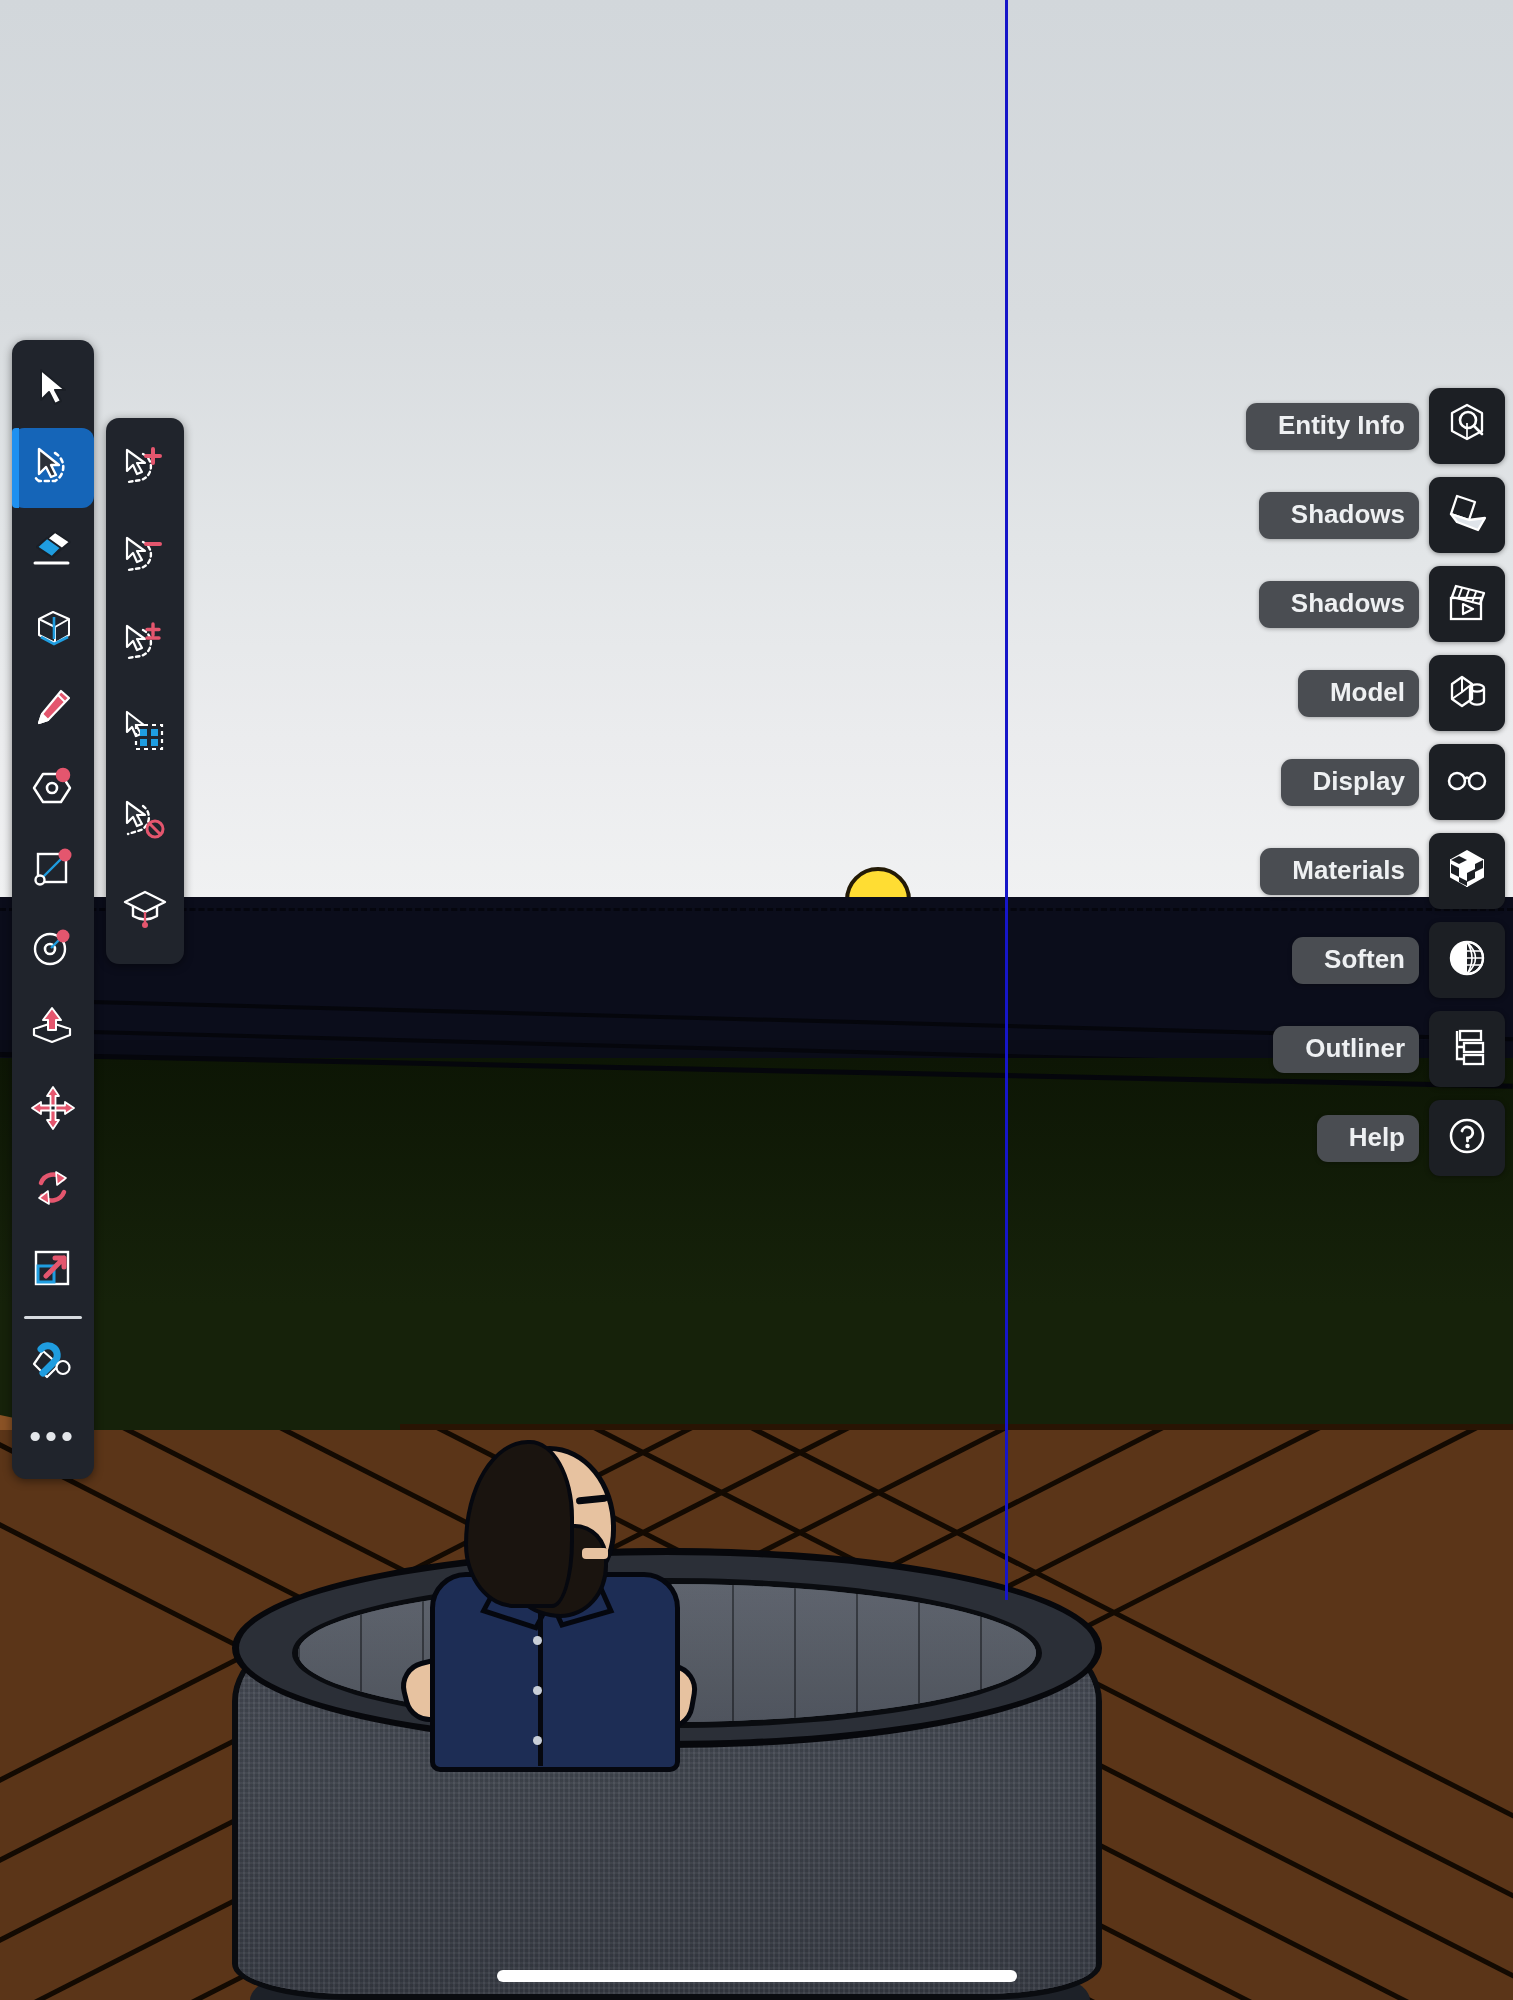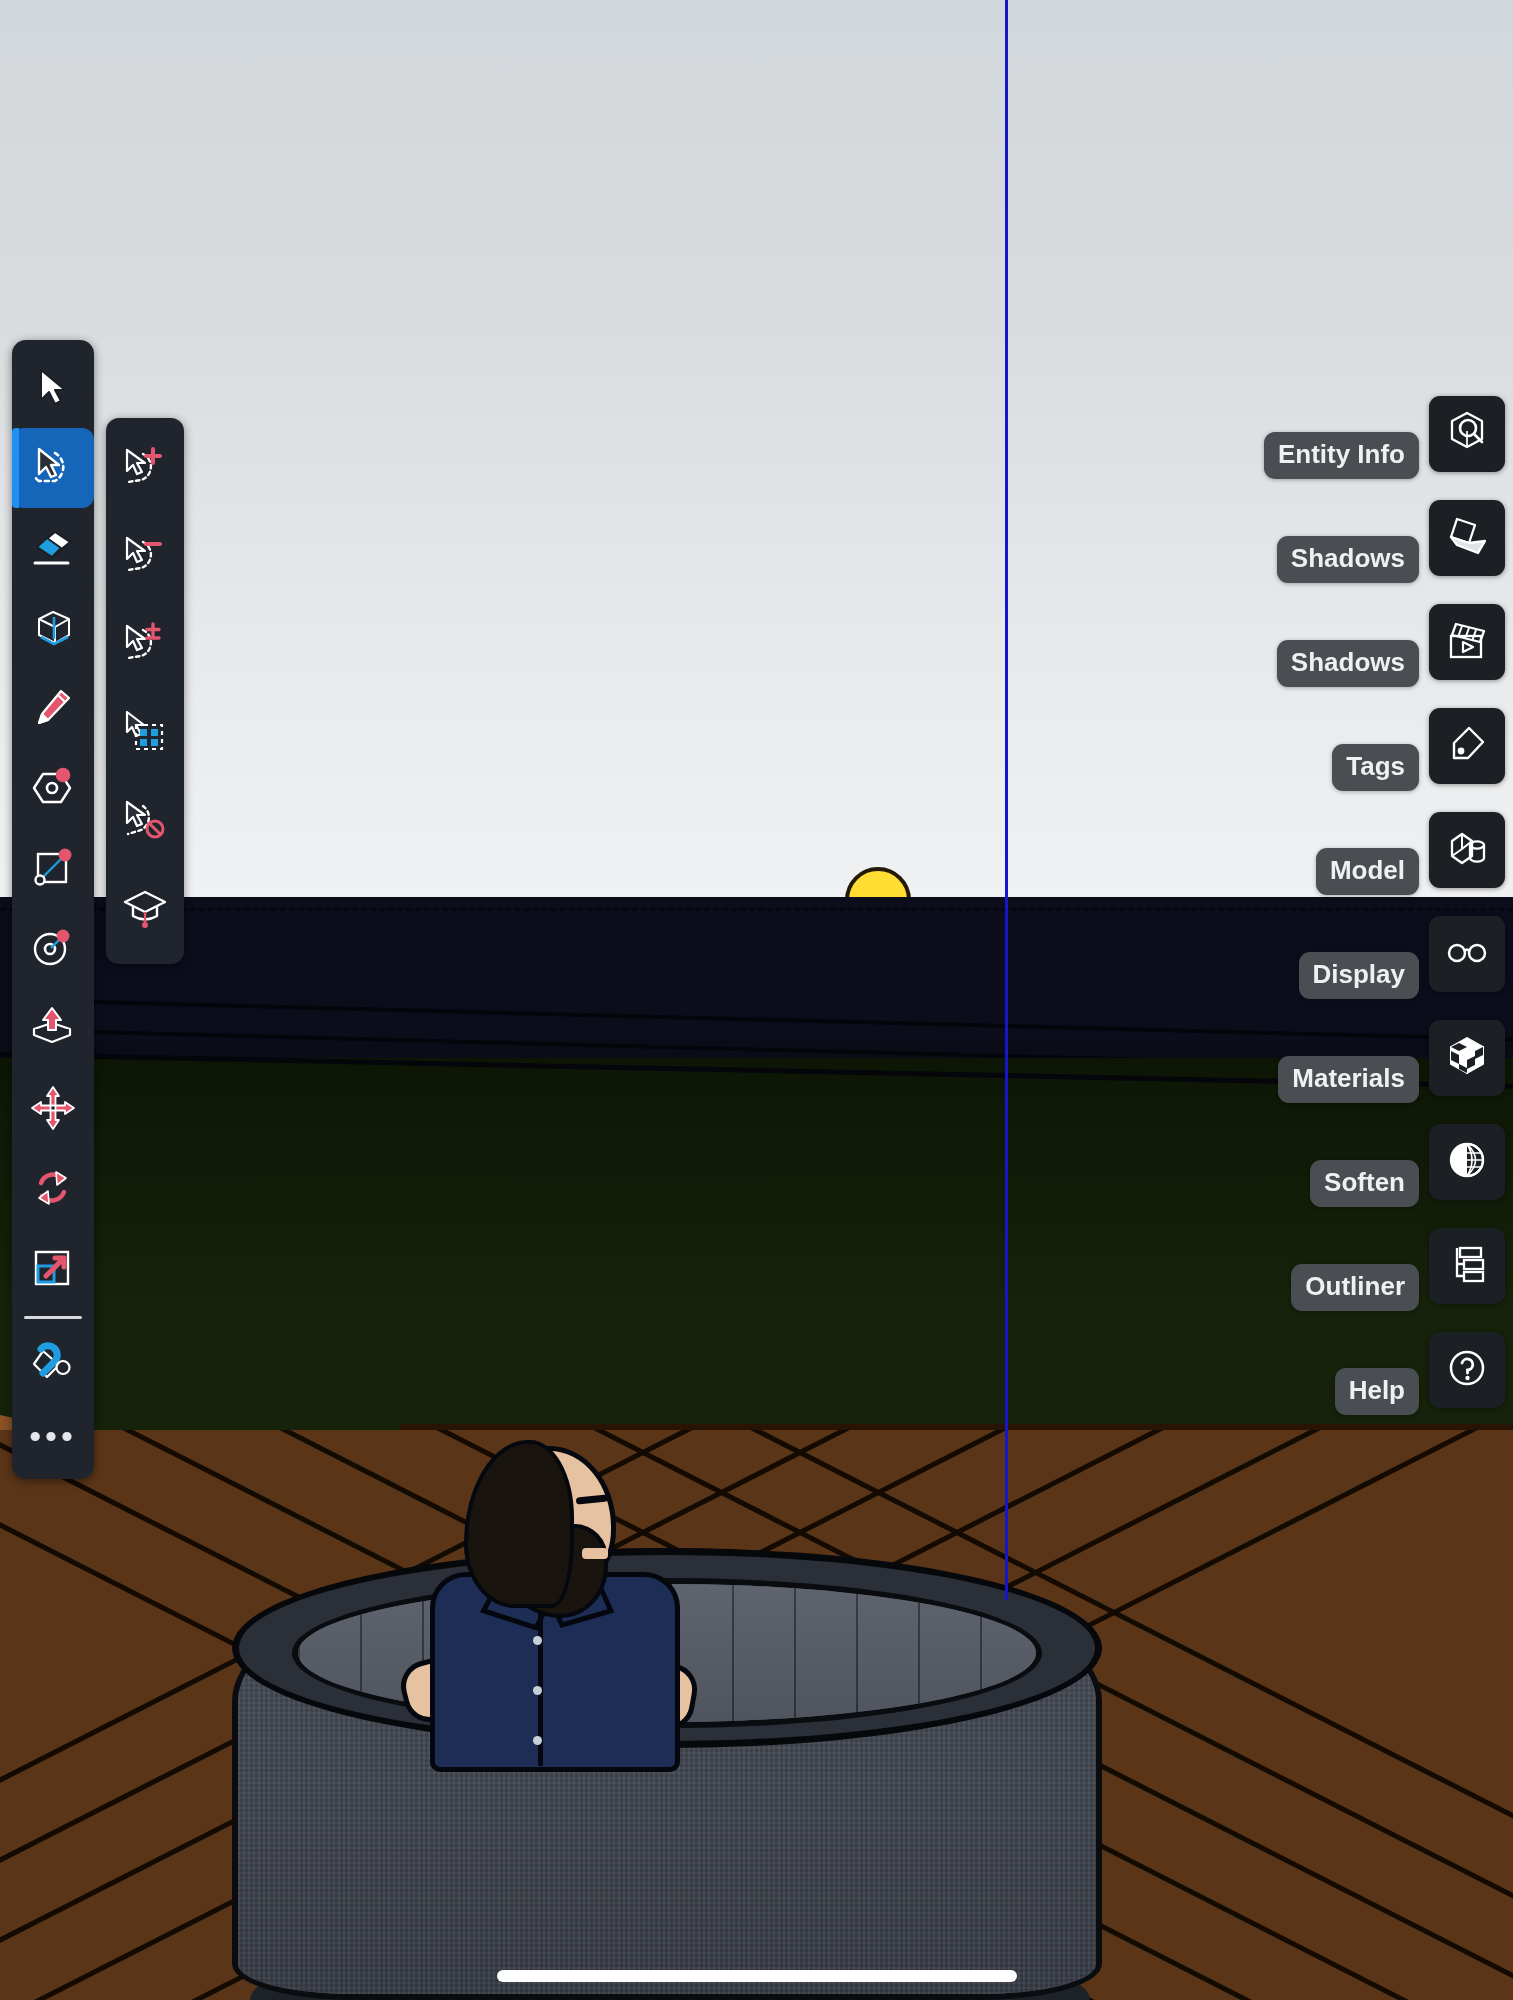--- a/index.html
+++ b/index.html
@@ -259,25 +259,24 @@
     z-index:40;
   }
   .panel-row {
     display:flex; align-items:center; justify-content:flex-end; gap:10px;
   }
   .panel-label {
     background:#4a4d52;
     color:#eef0f2;
     font-size:26px;
     font-weight:bold;
-    padding:7px 14px 9px 14px;
+    padding:7px 14px 9px 32px;
     border-radius:11px;
     white-space:nowrap;
     box-shadow:0 1px 4px rgba(0,0,0,.3);
-    margin-top:44px;
   }
   .panel-btn {
     width:76px; height:76px;
     background:#1c1f24;
     border-radius:11px;
     display:flex; align-items:center; justify-content:center;
     box-shadow:0 1px 5px rgba(0,0,0,.4);
     flex:none;
   }
 
@@ -632,31 +631,20 @@
           <svg width="46" height="46" viewBox="0 0 46 46" fill="none">
             <rect x="7" y="19" width="30" height="21" stroke="#ffffff" stroke-width="2.3" fill="none"></rect>
             <path d="M8 18 L12 7 L40 14 L36 25 Z" stroke="#ffffff" stroke-width="2.3" fill="none" stroke-linejoin="round"></path>
             <path d="M18 9 L14 20 M25 11 L21 22 M32 13 L28 24" stroke="#ffffff" stroke-width="2"></path>
             <path d="M19 25 L29 30 L19 35 Z" stroke="#ffffff" stroke-width="2.2" fill="none" stroke-linejoin="round"></path>
           </svg>
         </span>
       </span>
     </div>
 
-    <div class="panel-row">
-      <span class="panel-label">Tags</span>
-      <span class="panel-btn">
-        <span>
-          <svg width="46" height="46" viewBox="0 0 46 46" fill="none">
-            <path d="M25 7 L39 21 L24 37 L10 37 L10 22 Z" stroke="#ffffff" stroke-width="2.4" fill="none" stroke-linejoin="round"></path>
-            <circle cx="17" cy="30" r="3.4" fill="#ffffff"></circle>
-          </svg>
-        </span>
-      </span>
-    </div>
 
     <div class="panel-row">
       <span class="panel-label">Model</span>
       <span class="panel-btn">
         <span>
           <svg width="46" height="46" viewBox="0 0 46 46" fill="none">
             <path d="M8 16 L18 9 L28 16 L28 31 L18 38 L8 31 Z" stroke="#ffffff" stroke-width="2.3" fill="none" stroke-linejoin="round"></path>
             <path d="M18 9 L18 24 L8 31 M18 24 L28 16" stroke="#ffffff" stroke-width="2" fill="none"></path>
             <ellipse cx="33" cy="20" rx="7" ry="3.6" stroke="#ffffff" stroke-width="2.3" fill="none"></ellipse>
             <path d="M26 20 L26 33 A7 3.6 0 0 0 40 33 L40 20" stroke="#ffffff" stroke-width="2.3" fill="none"></path>

